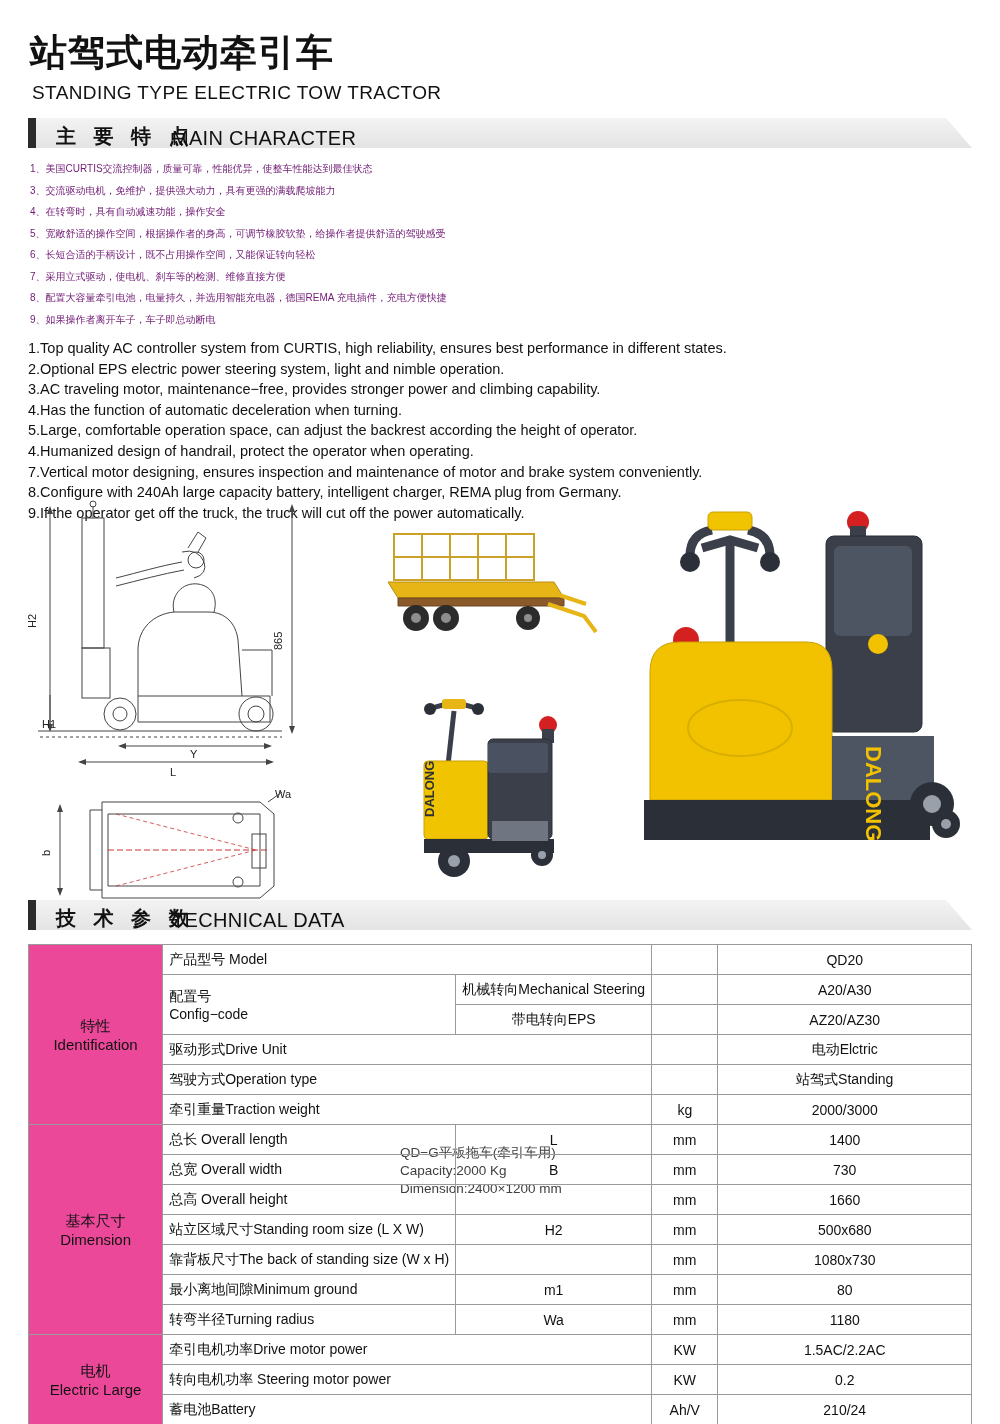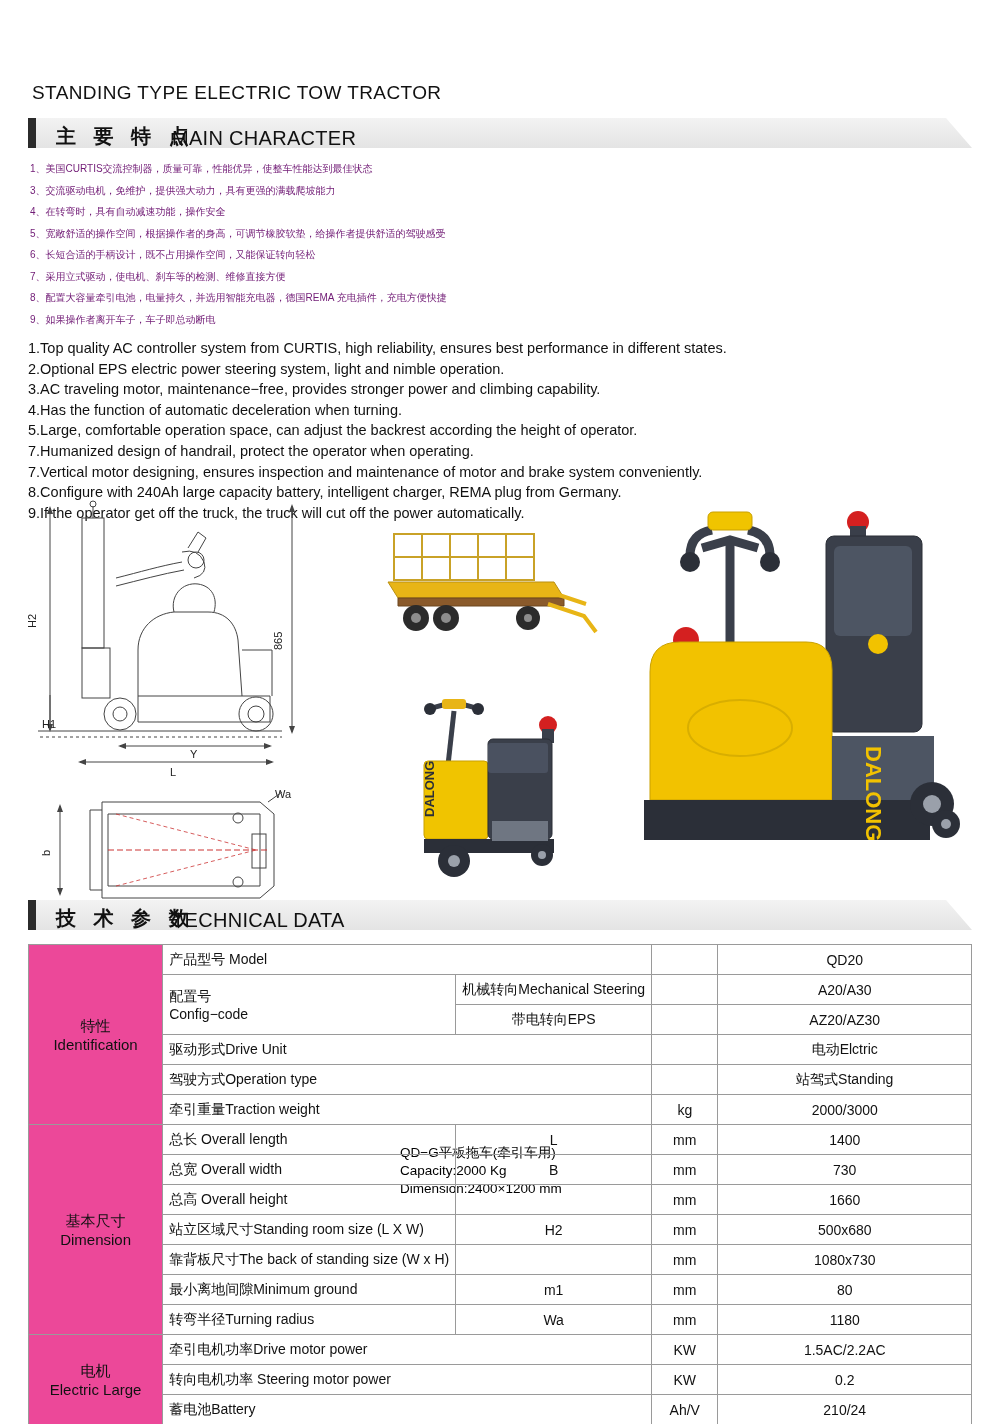--- a/index.html
+++ b/index.html
@@ -48,21 +48,21 @@
   .cn-list{position:absolute;left:30px;top:158px;width:940px;}
   .cn-list div{font-size:10px;line-height:21.5px;color:#701a75;}
   .en-list{position:absolute;left:28px;top:338px;width:940px;}
   .en-list div{font-size:14.5px;line-height:20.6px;color:#111;}
 
   
   .imgarea{position:absolute;left:0;top:500px;width:1000px;height:390px;}
 
   .cart-caption{
     position:absolute;left:400px;top:644px;
-    font-size:13.5px;line-height:18px;color:#000000;
+    font-size:13.5px;line-height:18px;color:#404040;
   }
   .dimlabel{font-size:11px;fill:#222;font-family:"Liberation Sans",sans-serif;}
 
   
   .tbl{
     position:absolute;left:28px;top:944px;width:944px;
     border-collapse:collapse;
     font-size:14px;
   }
   .tbl td{
@@ -77,20 +77,21 @@
   .c-unit{text-align:center;width:62px;}
   .c-val{text-align:center;width:300px;}
   .c-sub{text-align:center;padding-left:8px;white-space:nowrap;}
   .grp{width:135px;}
 </style>
 </head>
 <body>
 
 <div class="page">
 
+  <div class="title-cn">站驾式电动牵引车</div>
   <div class="title-en">STANDING TYPE ELECTRIC TOW TRACTOR</div>
 
   <div class="banner" style="top:118px;"></div>
   <div class="banner-cn" style="left:56px;top:123px;">主 要 特 点</div>
   <div class="banner-en" style="left:172px;top:127px;">MAIN CHARACTER</div>
 
   <div class="cn-list">
     <div>1、美国CURTIS交流控制器，质量可靠，性能优异，使整车性能达到最佳状态</div>
     <div>3、交流驱动电机，免维护，提供强大动力，具有更强的满载爬坡能力</div>
     <div>4、在转弯时，具有自动减速功能，操作安全</div>
@@ -100,21 +101,21 @@
     <div>8、配置大容量牵引电池，电量持久，并选用智能充电器，德国REMA 充电插件，充电方便快捷</div>
     <div>9、如果操作者离开车子，车子即总动断电</div>
   </div>
 
   <div class="en-list">
     <div>1.Top quality AC controller system from CURTIS, high reliability, ensures best performance in different states.</div>
     <div>2.Optional EPS electric power steering system, light and nimble operation.</div>
     <div>3.AC traveling motor, maintenance−free, provides stronger power and climbing capability.</div>
     <div>4.Has the function of automatic deceleration when turning.</div>
     <div>5.Large, comfortable operation space, can adjust the backrest according the height of operator.</div>
-    <div>7.Humanized design of handrail, protect the operator when operating.</div>
+    <div>4.Humanized design of handrail, protect the operator when operating.</div>
     <div>7.Vertical motor designing, ensures inspection and maintenance of motor and brake system conveniently.</div>
     <div>8.Configure with 240Ah large capacity battery, intelligent charger, REMA plug from Germany.</div>
     <div>9.If the operator get off the truck, the truck will cut off the power automatically.</div>
   </div>
 
   <div class="imgarea">
 
     <svg width="330" height="390" style="position:absolute;left:20px;top:0;">
       <g stroke="#444" fill="none" stroke-width="1">
 

